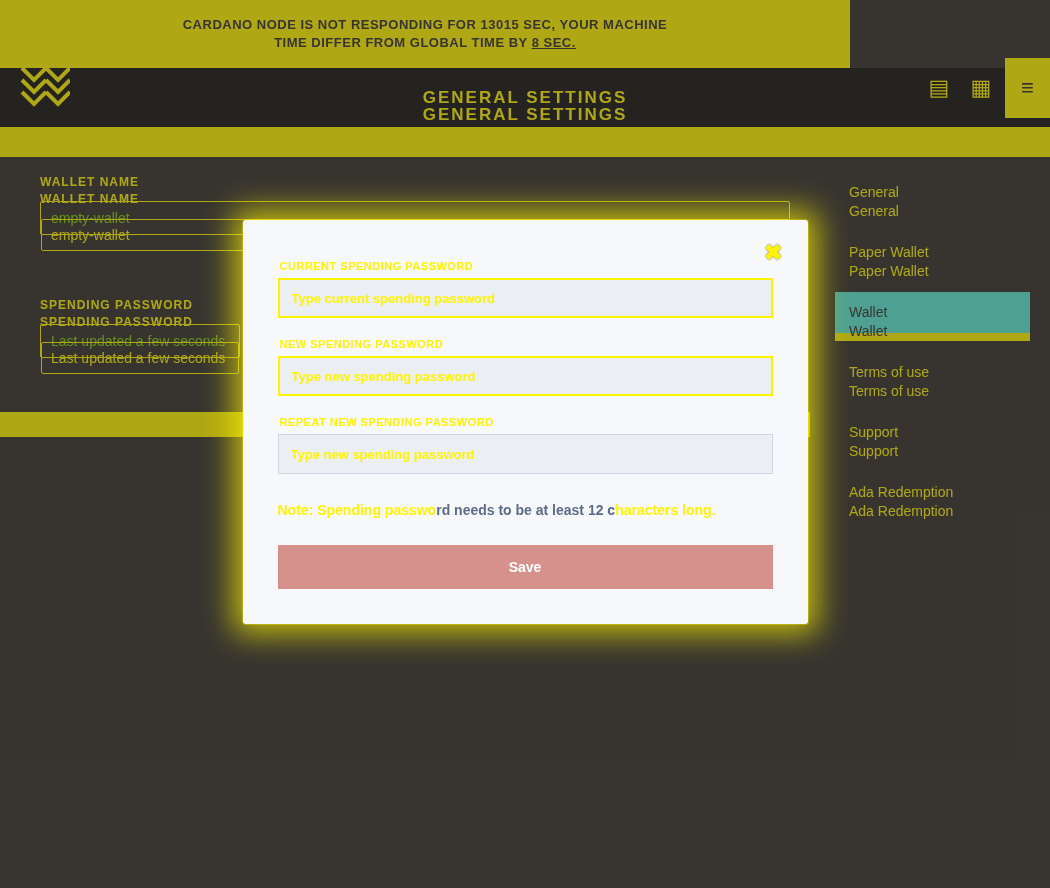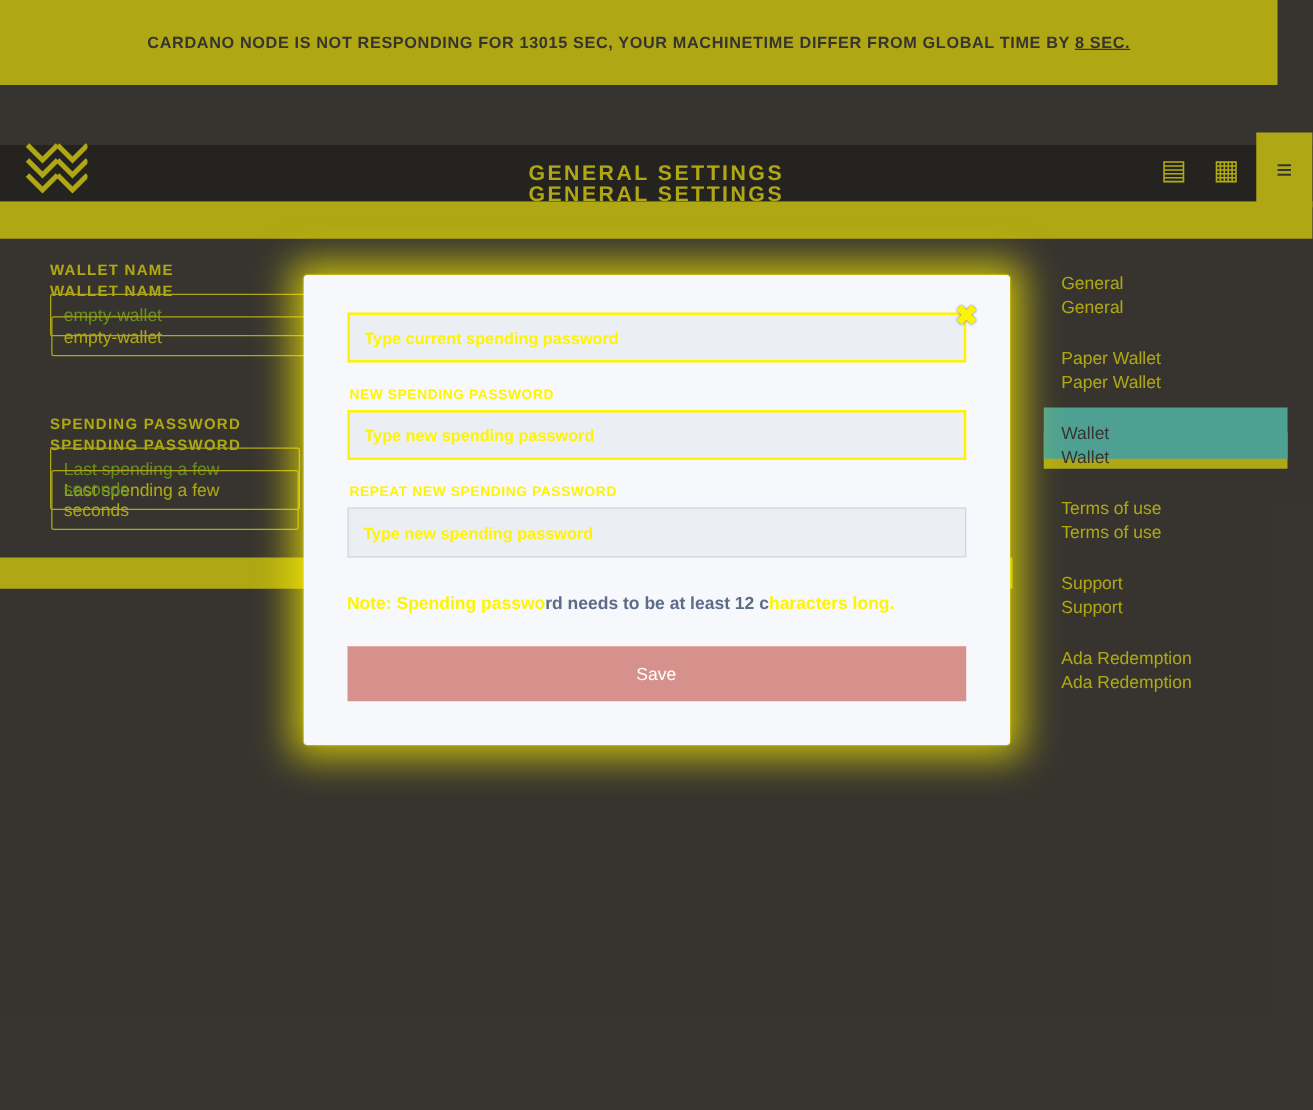--- a/index.html
+++ b/index.html
@@ -1,23 +1,23 @@
 <!DOCTYPE html>
 <html><head>
   <meta charset="utf-8">
   <style>
     * { margin:0; padding:0; box-sizing:border-box; font-family:Arial, Helvetica, sans-serif; }
     body { width:1050px; height:888px; background:#383530; overflow:hidden; position:relative; }
 
     
-    .banner { width:1022px; height:68px; background:#fff400; color:#383530; display:flex; flex-direction:row; align-items:center; justify-content:center; font-size:13px; font-weight:600; letter-spacing:.5px; text-align:center; line-height:1.4; }
+    .banner { width:850px; height:68px; background:#fff400; color:#383530; display:flex; flex-direction:column; align-items:center; justify-content:center; font-size:13px; font-weight:600; letter-spacing:.5px; text-align:center; line-height:1.4; }
     .banner .line2 span.underline { text-decoration:underline; }
 
     
-    .headerbar { width:1050px; height:45px; background:#1a1816; position:relative; display:flex; align-items:center; justify-content:center;margin-top:48px; }
+    .headerbar { width:1050px; height:59px; background:#1a1816; position:relative; display:flex; align-items:center; justify-content:center; }
     .headerbar .title { color:#fff400; font-weight:800; font-size:17px; letter-spacing:2px; text-align:center; text-shadow:0 17px 0 #fff400; }
     .headerbar .chevrons { position:absolute; left:20px; top:-2px; width:50px; height:50px; }
     .headerbar .chevrons svg{ width:50px;height:50px; }
     .headerbar .righticons { position:absolute; right:0; top:-10px; display:flex; gap:6px; }
     .headerbar .righticons .ibox { width:36px; height:60px; display:flex; align-items:center; justify-content:center; font-size:22px; color:#fff400; }
     .headerbar .righticons .ibox.active { background:#fff400; color:#383530; width:45px; }
 
     
     .yellowband { width:1050px; height:30px; background:#fff400; }
 
@@ -44,21 +44,21 @@
     .modal .close { position:absolute; top:20px; right:25px; font-size:22px; font-weight:900; color:#fff400; cursor:pointer; text-shadow:0 0 2px #5c6c8a; }
     .modal h2 { text-align:center; font-size:15px; font-weight:800; letter-spacing:1px; margin-bottom:25px; color:#3c4b6f; text-shadow:0 0 0 #fff400; }
     .modal h2 span { color:#fff400; }
     .modal .mf-label { font-size:11px; font-weight:800; letter-spacing:0.5px; margin:10px 0 6px 2px; color:#51648b; }
     .modal .mf-label span { color:#fff400; }
     .modal .mf-input { width:100%; height:40px; border:1px solid #d0d6e2; background:#ebeef3; padding:0 12px; font-size:13px; font-weight:700; color:#fff400; outline:none; }
     .modal .mf-input.outlined { border:2px solid #fff400; }
     .modal .mf-input::placeholder { color:#fff400; opacity:1; }
     .modal .note { margin:28px 0 27px; font-size:14px; font-weight:700; color:#5c6c8a; }
     .modal .note .y { color:#fff400; }
-    .modal .savebtn { width:100%; height:44px; background:#d6918c; color:#fff; font-size:14px; font-weight:400; border:none; cursor:pointer; }
+    .modal .savebtn { width:100%; height:44px; background:#d6918c; color:#fff; font-size:14px; font-weight:700; border:none; cursor:pointer; }
   </style>
 </head>
 <body>
 
 <div class="banner">
   <div>CARDANO NODE IS NOT RESPONDING FOR 13015 SEC, YOUR MACHINE</div>
   <div class="line2">
     <span>TIME DIFFER FROM GLOBAL TIME BY </span><span class="underline">8 SEC.</span>
   </div>
 </div>
@@ -91,41 +91,44 @@
     <div class="field-block">
       <div class="field-label">WALLET NAME</div>
       <div class="field-box">
         <div class="val">empty-wallet</div>
       </div>
     </div>
 
     <div class="field-block" style="margin-top:55px;">
       <div class="field-label">SPENDING PASSWORD</div>
       <div class="field-box" style="width:200px;">
-        <div class="val">Last spending a few seconds</div>
+        <div class="val">Last updated a few seconds</div>
       </div>
     </div>
 
   </div>
   <div class="bottom-yellow"></div>
 
   <div class="rightnav">
     <div class="navitem">General</div>
     <div class="navitem" style="margin-top:19px;">Paper Wallet</div>
     <div class="navitem active" style="margin-top:19px;">Wallet</div>
     <div class="navitem" style="margin-top:19px;">Terms of use</div>
     <div class="navitem" style="margin-top:19px;">Support</div>
     <div class="navitem" style="margin-top:19px;">Ada Redemption</div>
   </div>
 </div>
 
 <div class="modal-backdrop">
   <div class="modal">
     <div class="close">✖</div>
 
+    <div class="mf-label">
+      <span>CU</span><span>RRENT SPENDING PASSWORD</span>
+    </div>
     <input class="mf-input outlined" type="password" placeholder="Type current spending password" style="">
 
     <div class="mf-label" style="margin-top:20px;">
       <span>NEW SPE</span><span>NDING P</span><span>ASSWORD</span>
     </div>
     <input class="mf-input outlined" type="password" placeholder="Type new spending password" style="">
 
     <div class="mf-label" style="margin-top:20px;">
       <span>REPE</span><span>AT NEW SPE</span><span>NDIN</span><span>G PASSWORD</span>
     </div>

